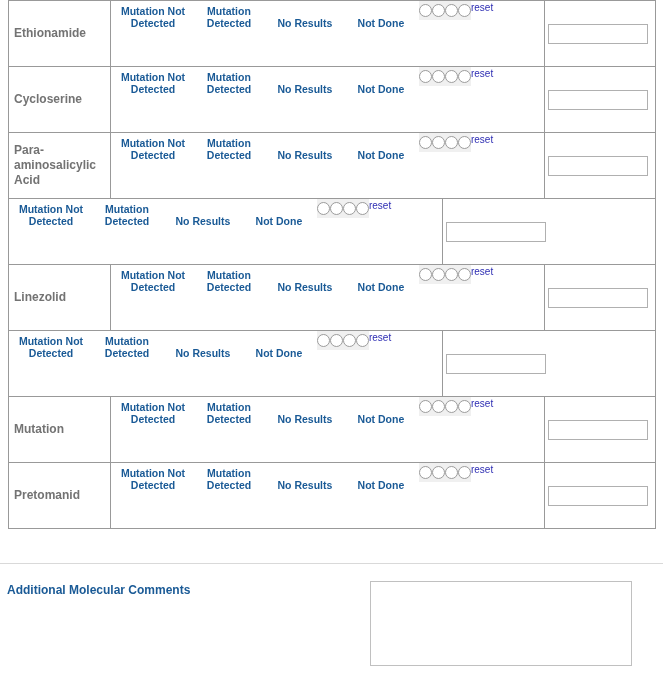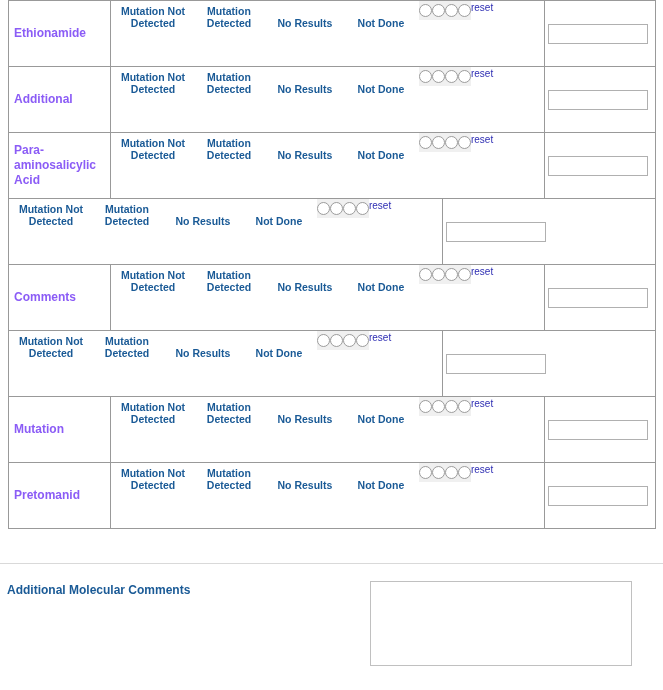--- a/index.html
+++ b/index.html
@@ -35,21 +35,21 @@
     width: 102px;
     border-right: 1px solid #999999;
     box-sizing: border-box;
     display: flex;
     align-items: center;
     padding-left: 5px;
     padding-right: 17px;
     font-size: 12px;
     line-height: 15px;
     font-weight: bold;
-    color: #8b5cf6;
+    color: #737373;
   }
   .col-radios {
     width: 434px;
     border-right: 1px solid #999999;
     box-sizing: border-box;
     display: flex;
     padding: 0 6px 0 4px;
   }
   .hdr-row {
     height: 31px;
@@ -181,21 +181,21 @@
         <div class="reset-row">
           <a class="reset-link">reset</a>
         </div>
       </div>
       <div class="col-input">
         <input type="text" class="row-input" style="">
       </div>
     </div>
 
     <div class="row">
-      <div class="col-drug">Additional</div>
+      <div class="col-drug">Cycloserine</div>
       <div class="col-radios">
         <div class="hdr-row">
           <div class="hdr">Mutation Not Detected</div>
           <div class="hdr">Mutation Detected</div>
           <div class="hdr">No Results</div>
           <div class="hdr">Not Done</div>
         </div>
         <div class="band">
           <div class="radio-cell">
               <input type="radio" name="result-cycloserine" style="">
@@ -276,21 +276,21 @@
         <div class="reset-row">
           <a class="reset-link">reset</a>
         </div>
       </div>
       <div class="col-input">
         <input type="text" class="row-input" style="">
       </div>
     </div>
 
     <div class="row">
-      <div class="col-drug">Comments</div>
+      <div class="col-drug">Linezolid</div>
       <div class="col-radios">
         <div class="hdr-row">
           <div class="hdr">Mutation Not Detected</div>
           <div class="hdr">Mutation Detected</div>
           <div class="hdr">No Results</div>
           <div class="hdr">Not Done</div>
         </div>
         <div class="band">
           <div class="radio-cell">
               <input type="radio" name="result-linezolid" style="">

